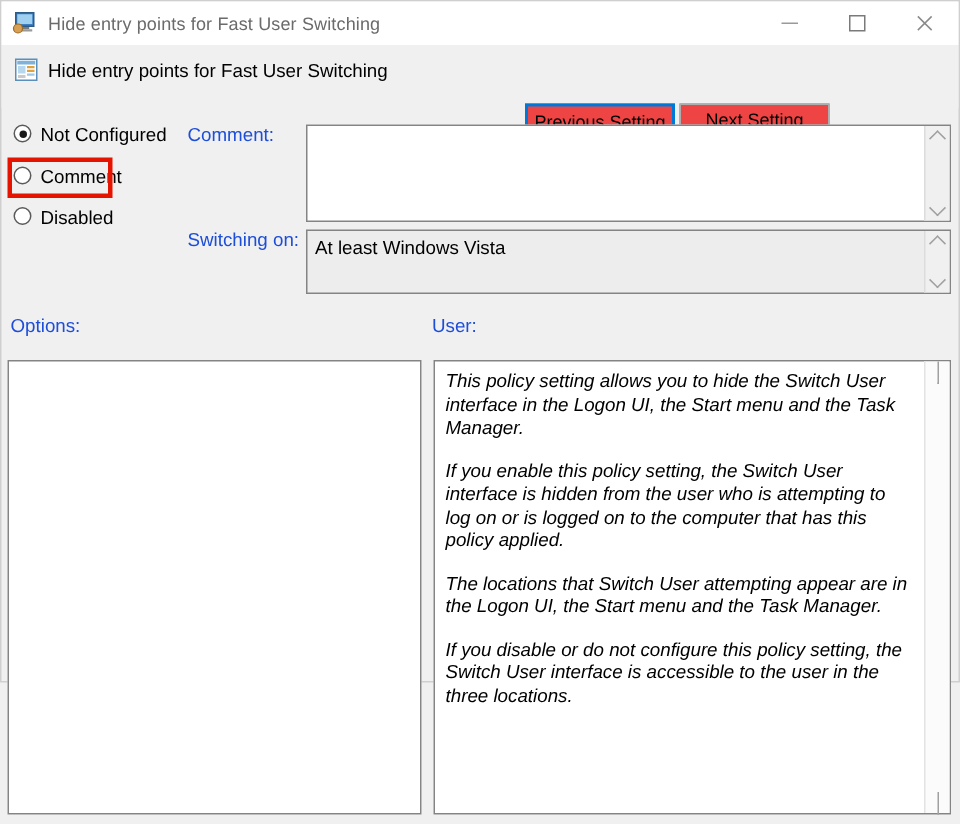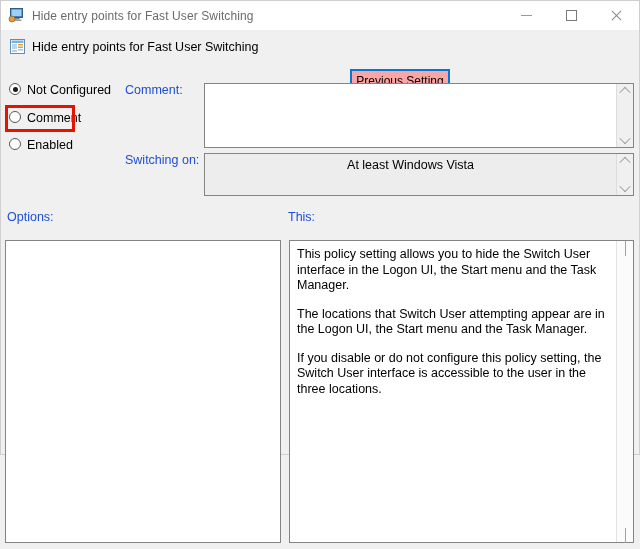--- a/index.html
+++ b/index.html
@@ -107,21 +107,21 @@
     position: absolute;
     left: 31px; top: 10px;
     font-size: 12.5px;
     color: #000;
     white-space: nowrap;
   }
   .nav-btn {
     position: absolute;
     top: 39px;
     height: 23px;
-    background: #fca5a5;
+    background: #ef4444;
     border: 1px solid #adadad;
     font-family: "Liberation Sans", sans-serif;
     font-size: 12px;
     color: #000;
     padding: 0;
     box-sizing: border-box;
     line-height: 21px;
     text-align: center;
   }
   #prev-setting-button {
@@ -192,21 +192,20 @@
     white-space: nowrap;
   }
   #comment-label      { left: 124px; top: 82px; }
   #supported-on-label { left: 124px; top: 152px; }
 
   .field-box {
     position: absolute;
     border: 1px solid #848484;
     box-sizing: border-box;
     display: flex;
-    text-align: center;
   }
   #comment-field {
     left: 203px; top: 82px;
     width: 430px; height: 65px;
     background: #ffffff;
   }
   #supported-on-field {
     left: 203px; top: 152px;
     width: 430px; height: 43px;
     background: #ededed;
@@ -273,20 +272,21 @@
   .help-text {
     flex: 1 1 auto;
     padding: 6px 8px 6px 7px;
     font-size: 12.5px;
     line-height: 15.5px;
     color: #000;
     overflow: hidden;
   }
   .help-text p {
     margin: 0 0 13px 0;
+    font-style: italic;
   }
   .help-text p:last-child { margin-bottom: 0; }
 
   .help-scroll {
     width: 16px;
     flex: none;
     background: #fbfbfb;
     border-left: 1px solid #e3e3e3;
     display: flex;
     flex-direction: column;
@@ -337,35 +337,38 @@
         <rect x="9" y="6" width="5" height="1.5" fill="#e0a33c"></rect>
         <rect x="9" y="8.5" width="5" height="1.5" fill="#e0a33c"></rect>
         <rect x="9" y="11" width="5" height="1.5" fill="#9fc6e3"></rect>
       </svg>
     </div>
     <div class="policy-title">Hide entry points for Fast User Switching</div>
 
     <button class="nav-btn" id="prev-setting-button">
       <span>Previou<span class="ul">s</span> Setting</span>
     </button>
+    <button class="nav-btn" id="next-setting-button">
+      <span>Next <span class="ul">S</span>etting</span>
+    </button>
   </div>
 
   <div class="radio-row" id="radio-not-configured">
     <span class="radio-circle checked"></span>
     <span class="radio-label">Not Configured</span>
   </div>
 
   <div class="radio-row" id="radio-enabled">
     <span class="radio-circle"></span>
     <span class="radio-label">Comment</span>
   </div>
 
   <div class="radio-row" id="radio-disabled">
     <span class="radio-circle"></span>
-    <span class="radio-label">Enabled</span>
+    <span class="radio-label">Disabled</span>
   </div>
 
   <div class="red-highlight"></div>
 
   <div class="field-label" id="comment-label">Comment:</div>
   <div class="field-box" id="comment-field">
     <div class="field-text"></div>
     <div class="vscroll">
       <div class="arrow">
           <i class="chev up"></i>
@@ -383,29 +386,30 @@
       <div class="arrow">
           <i class="chev up"></i>
         </div>
       <div class="arrow">
           <i class="chev down"></i>
         </div>
     </div>
   </div>
 
   <div class="field-label" id="options-label">Options:</div>
-  <div class="field-label" id="help-label">This:</div>
+  <div class="field-label" id="help-label">User:</div>
 
   <div class="panel" id="options-panel">
     <div class="field-text"></div>
   </div>
 
   <div class="panel" id="help-panel">
     <div class="help-text" id="help-text">
         <p>This policy setting allows you to hide the Switch User interface in the Logon UI, the Start menu and the Task Manager.</p>
+        <p>If you enable this policy setting, the Switch User interface is hidden from the user who is attempting to log on or is logged on to the computer that has this policy applied.</p>
         <p>The locations that Switch User attempting appear are in the Logon UI, the Start menu and the Task Manager.</p>
         <p>If you disable or do not configure this policy setting, the Switch User interface is accessible to the user in the three locations.</p>
       </div>
     <div class="help-scroll">
       <div class="arrow"><i class="chev up"></i></div>
       <div class="arrow"><i class="chev down"></i></div>
     </div>
   </div>
 
 </div>

